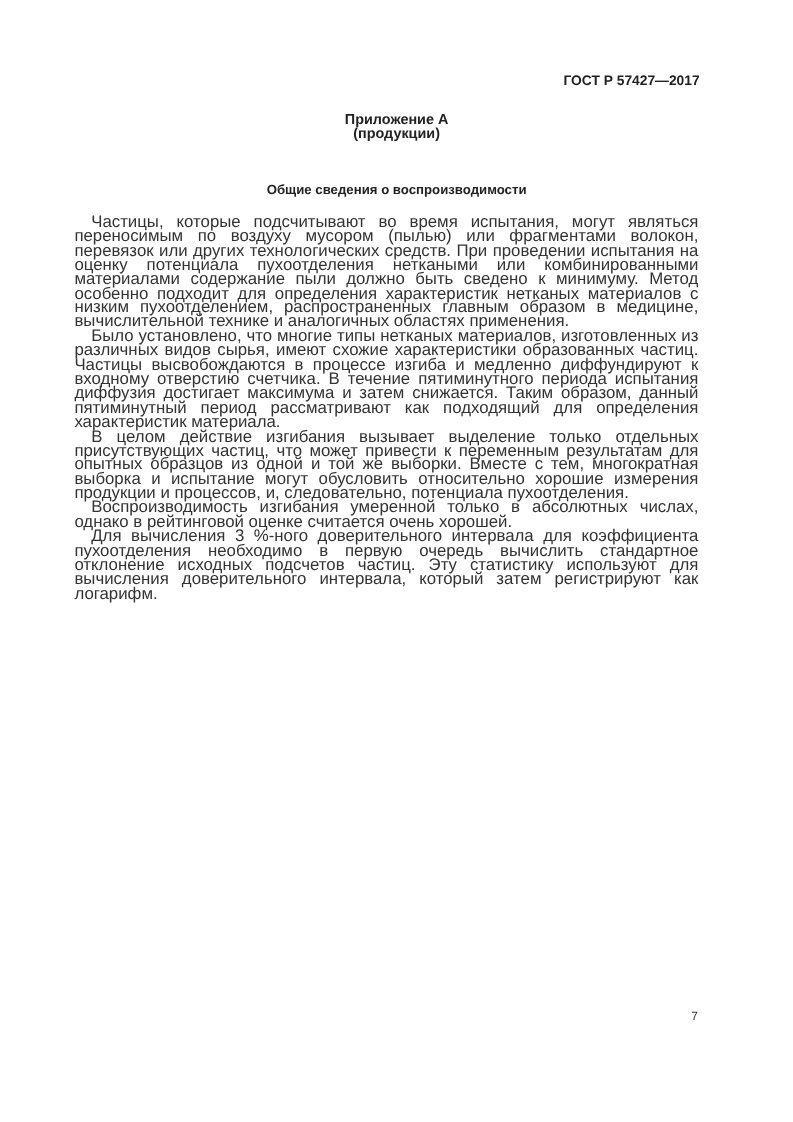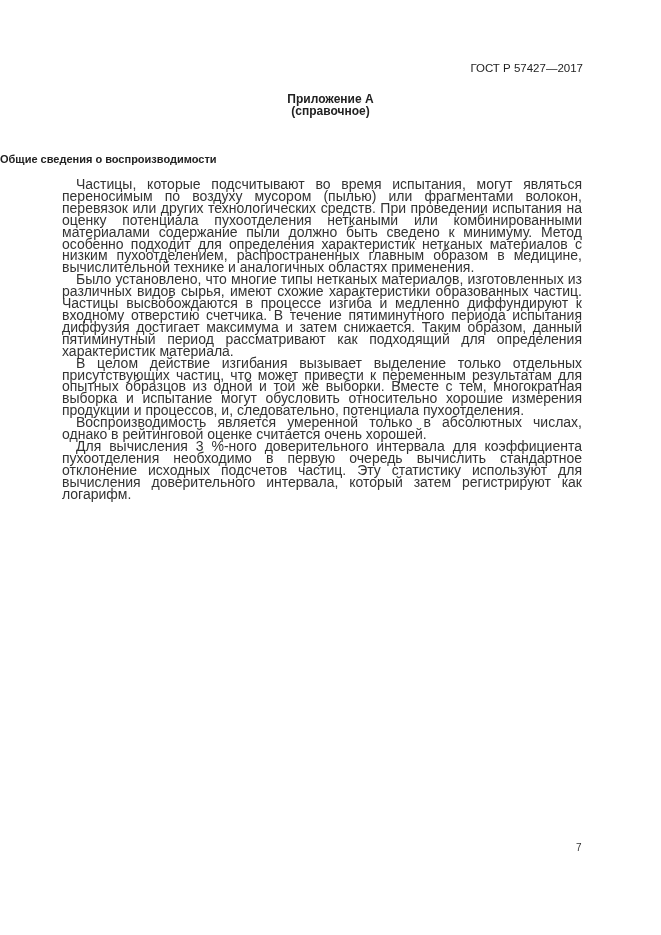--- a/index.html
+++ b/index.html
@@ -1,36 +1,36 @@
 <!DOCTYPE html>
 <html><head>
 <meta charset="utf-8">
 <style>
   html, body { margin:0; padding:0; background:#ffffff; }
   body { width:661px; height:935px; position:relative; overflow:hidden; font-family:"Liberation Sans", sans-serif; color:#2a2a2a; }
-  .std-id { position:absolute; right:78px; top:62px; font-weight:normal; font-size:11.5px; color:#222; }
+  .std-id { position:absolute; right:78px; top:62px; font-weight:bold; font-size:11.5px; color:#222; }
   .annex { position:absolute; left:0; right:0; top:93px; text-align:center; font-weight:bold; font-size:12px; line-height:12px; color:#222; }
-  .title { position:absolute; left:0; right:0; top:153px; text-align:left; font-weight:bold; font-size:11px; color:#222; }
+  .title { position:absolute; left:0; right:0; top:153px; text-align:center; font-weight:bold; font-size:11px; color:#222; }
   .body { position:absolute; left:62px; top:179px; width:520px; font-size:14px; line-height:11.9px; text-align:justify; color:#333; }
   .body p { margin:0; text-indent:14px; }
   .page-num { position:absolute; left:576px; top:842px; font-size:10px; color:#333; }
 </style>
 </head>
 <body>
 
 <div class="std-id">ГОСТ Р 57427—2017</div>
 
 <div class="annex">
   <div>Приложение А</div>
-  <div>(справочное)</div>
+  <div>(продукции)</div>
 </div>
 
 <div class="title">Общие сведения о воспроизводимости</div>
 
 <div class="body">
   <p>Частицы, которые подсчитывают во время испытания, могут являться переносимым по воздуху мусором (пылью) или фрагментами волокон, перевязок или других технологических средств. При проведении испытания на оценку потенциала пухоотделения неткаными или комбинированными материалами содержание пыли должно быть сведено к минимуму. Метод особенно подходит для определения характеристик нетканых материалов с низким пухоотделением, распространенных главным образом в медицине, вычислительной технике и аналогичных областях применения.</p>
   <p>Было установлено, что многие типы нетканых материалов, изготовленных из различных видов сырья, имеют схожие характеристики образованных частиц. Частицы высвобождаются в процессе изгиба и медленно диффундируют к входному отверстию счетчика. В течение пятиминутного периода испытания диффузия достигает максимума и затем снижается. Таким образом, данный пятиминутный период рассматривают как подходящий для определения характеристик материала.</p>
   <p>В целом действие изгибания вызывает выделение только отдельных присутствующих частиц, что может привести к переменным результатам для опытных образцов из одной и той же выборки. Вместе с тем, многократная выборка и испытание могут обусловить относительно хорошие измерения продукции и процессов, и, следовательно, потенциала пухоотделения.</p>
-  <p>Воспроизводимость является умеренной только в абсолютных числах, однако в рейтинговой оценке считается очень хорошей.</p>
+  <p>Воспроизводимость изгибания умеренной только в абсолютных числах, однако в рейтинговой оценке считается очень хорошей.</p>
   <p>Для вычисления 3 %-ного доверительного интервала для коэффициента пухоотделения необходимо в первую очередь вычислить стандартное отклонение исходных подсчетов частиц. Эту статистику используют для вычисления доверительного интервала, который затем регистрируют как логарифм.</p>
 </div>
 
 <div class="page-num">7</div>
 
 </body></html>

